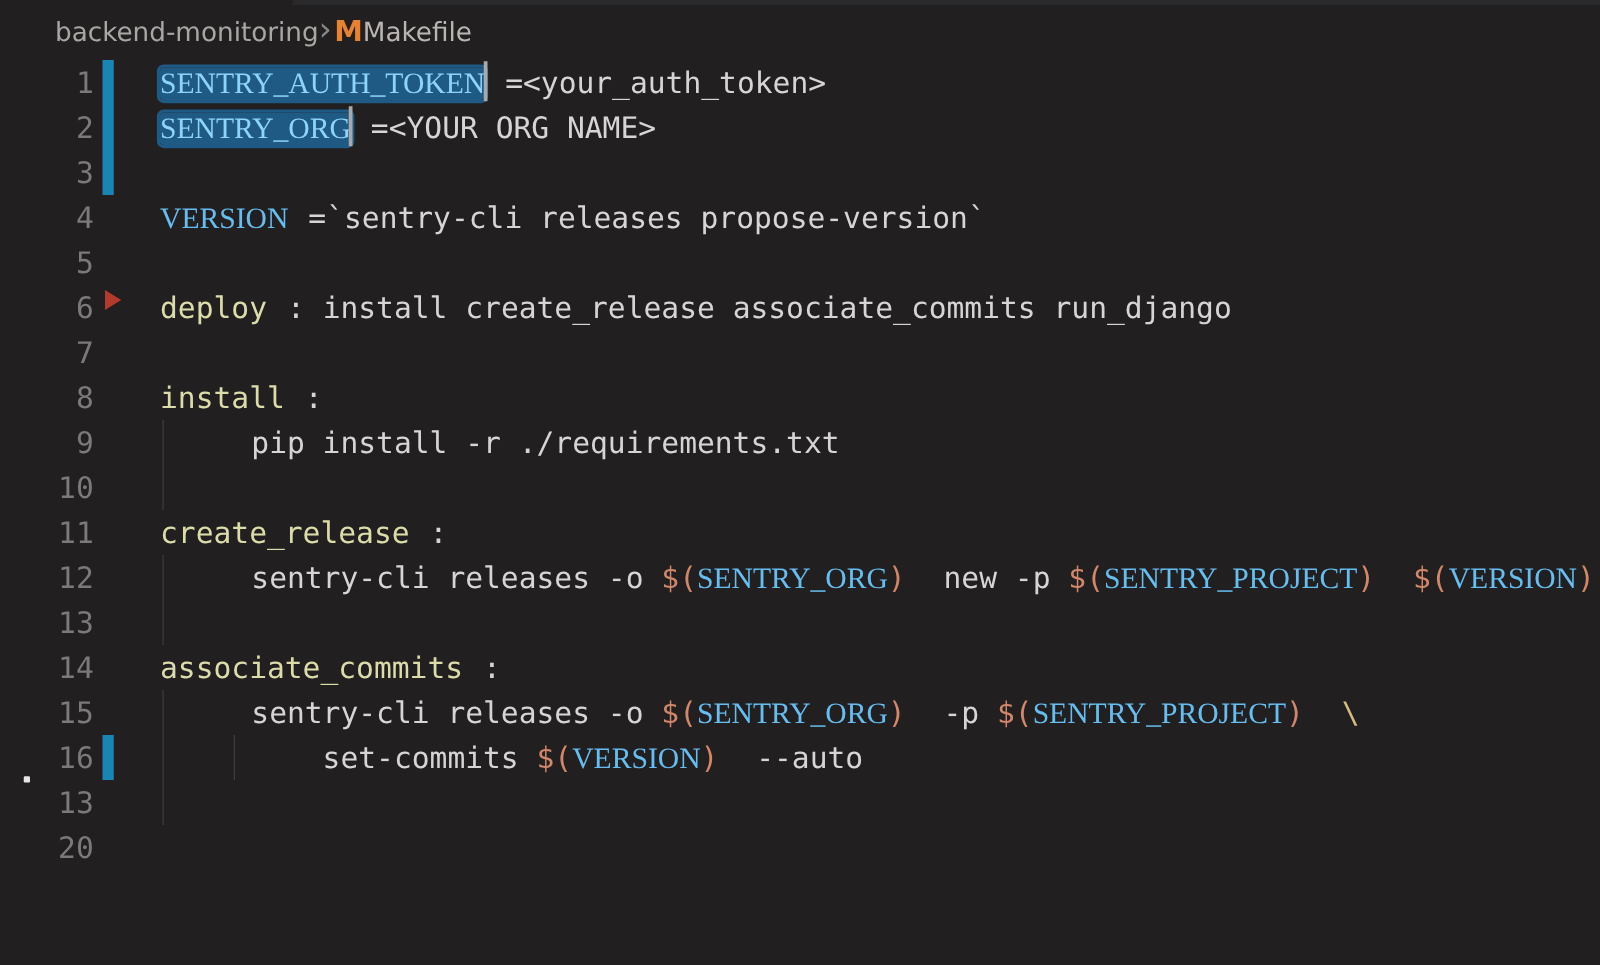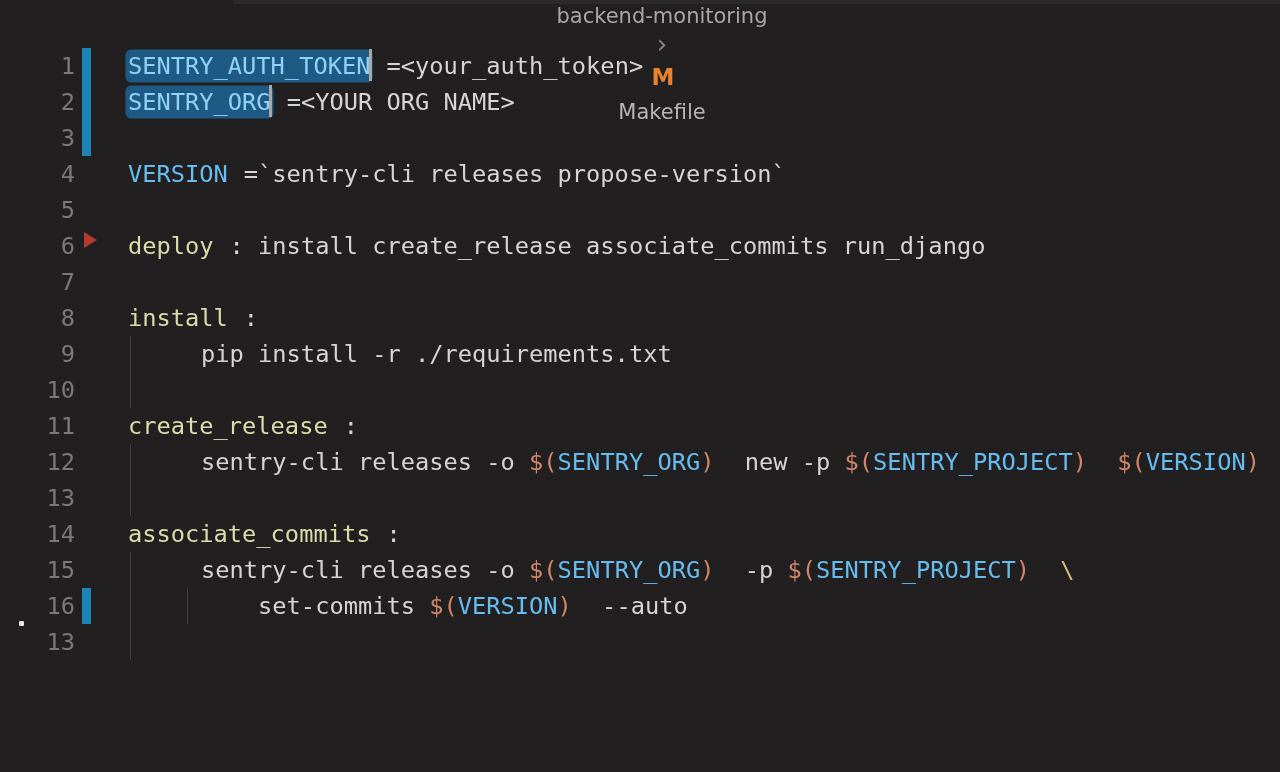--- a/index.html
+++ b/index.html
@@ -4,35 +4,35 @@
 <style>
   html,body{margin:0;padding:0;}
   body{
     width:1280px;height:772px;overflow:hidden;position:relative;
     background:var(--bg,#221F20);
     font-family:"DejaVu Sans Mono",monospace;
   }
   
   .tab-strip{position:absolute;top:0;left:234px;right:0;height:4px;background:var(--tabstrip-bg,#2A292B);}
   
-  .breadcrumb{position:absolute;top:4px;left:16px;right:0;height:44px;display:flex;align-items:center;padding-left:28px;gap:10px;font-family:"DejaVu Sans",sans-serif;flex-direction:column;}
+  .breadcrumb{position:absolute;top:4px;left:16px;right:0;height:44px;display:flex;align-items:center;padding-left:28px;font-family:"DejaVu Sans",sans-serif;}
   .bc-project{color:var(--breadcrumb-project,#A9A6A4);font-size:21px;}
   .bc-chevron{color:var(--breadcrumb-chevron,#8A8784);font-size:26px;line-height:20px;margin-top:-4px;}
   .bc-file-icon{color:var(--makefile-icon-orange,#E8822F);font-size:23px;font-weight:bold;margin-left:2px;}
   .bc-file{color:var(--breadcrumb-file,#B8B5B2);font-size:21px;}
   
   .editor{position:absolute;top:48px;left:0;right:0;bottom:0;}
   .line{display:flex;height:36px;line-height:36px;font-size:23.7px;white-space:pre;}
   .gutter-num{flex:none;width:75px;text-align:right;color:var(--line-number,#7A7A7A);user-select:none;}
   .gutter-deco{flex:none;width:53px;position:relative;}
   .modified-bar{position:absolute;left:7px;top:0;width:9px;height:36px;background:var(--gutter-modified,#1A85B5);}
   .code{position:relative;color:var(--tok-plain,#D6D4D4);}
   .indent-guide{position:absolute;top:0;width:1px;height:36px;background:var(--guide,#3F3D3D);}
   .c-plain{color:var(--tok-plain,#D6D4D4);padding-left:16px;}
-  .c-var{color:var(--tok-var,#66BDF0);}
+  .c-var{color:var(--tok-var,#66BDF0);font-family:Liberation Serif, serif;}
   .c-target{color:var(--tok-target,#DCDCAA);}
   .c-punct{color:var(--tok-punct,#D2876B);}
   .c-escape{color:var(--tok-escape,#D7BA7D);}
   .sel{background:var(--selection,#1E5A84);border-radius:3px;box-shadow:0 0 0 2.5px var(--selection,#1E5A84);}
   .c-var.sel{color:var(--tok-var-sel,#8ED3F8);}
   .cursor{display:inline-block;width:3px;height:32px;background:var(--cursor,#A9A9A9);vertical-align:-7px;margin:0 -1.5px;}
   
   .gutter-arrow-marker{position:absolute;left:84px;top:184px;width:0;height:0;
     border-left:13px solid var(--marker-red,#B23B2E);border-top:8px solid transparent;border-bottom:8px solid transparent;}
   .stray-cursor-dot{position:absolute;left:19px;top:573px;width:5px;height:5px;background:var(--dot,#E6E6E6);border-radius:1px;}
@@ -61,16 +61,17 @@
       <div class="line"><div class="gutter-num">8</div><div class="gutter-deco"></div><div class="code"><span class="c-target">install</span><span class="c-plain">:</span></div></div>
       <div class="line"><div class="gutter-num">9</div><div class="gutter-deco"></div><div class="code"><div class="indent-guide" style="left: 2px;"></div><span class="c-plain">    pip install -r ./requirements.txt</span></div></div>
       <div class="line"><div class="gutter-num">10</div><div class="gutter-deco"></div><div class="code"><div class="indent-guide" style="left: 2px;"></div></div></div>
       <div class="line"><div class="gutter-num">11</div><div class="gutter-deco"></div><div class="code"><span class="c-target">create_release</span><span class="c-plain">:</span></div></div>
       <div class="line"><div class="gutter-num">12</div><div class="gutter-deco"></div><div class="code"><div class="indent-guide" style="left: 2px;"></div><span class="c-plain">    sentry-cli releases -o </span><span class="c-punct">$(</span><span class="c-var">SENTRY_ORG</span><span class="c-punct">)</span><span class="c-plain"> new -p </span><span class="c-punct">$(</span><span class="c-var">SENTRY_PROJECT</span><span class="c-punct">)</span><span class="c-plain"> </span><span class="c-punct">$(</span><span class="c-var">VERSION</span><span class="c-punct">)</span></div></div>
       <div class="line"><div class="gutter-num">13</div><div class="gutter-deco"></div><div class="code"><div class="indent-guide" style="left: 2px;"></div></div></div>
       <div class="line"><div class="gutter-num">14</div><div class="gutter-deco"></div><div class="code"><span class="c-target">associate_commits</span><span class="c-plain">:</span></div></div>
       <div class="line"><div class="gutter-num">15</div><div class="gutter-deco"></div><div class="code"><div class="indent-guide" style="left: 2px;"></div><span class="c-plain">    sentry-cli releases -o </span><span class="c-punct">$(</span><span class="c-var">SENTRY_ORG</span><span class="c-punct">)</span><span class="c-plain"> -p </span><span class="c-punct">$(</span><span class="c-var">SENTRY_PROJECT</span><span class="c-punct">)</span><span class="c-plain"> </span><span class="c-escape">\</span></div></div>
       <div class="line"><div class="gutter-num">16</div><div class="gutter-deco"><div class="modified-bar"></div></div><div class="code"><div class="indent-guide" style="left: 2px;"></div><div class="indent-guide" style="left: 59px;"></div><span class="c-plain">        set-commits </span><span class="c-punct">$(</span><span class="c-var">VERSION</span><span class="c-punct">)</span><span class="c-plain"> --auto</span></div></div>
       <div class="line"><div class="gutter-num">13</div><div class="gutter-deco"></div><div class="code"><div class="indent-guide" style="left: 2px;"></div></div></div>
+      <div class="line"><div class="gutter-num">20</div><div class="gutter-deco"></div><div class="code"></div></div>
     </div>
   <div class="gutter-arrow-marker"></div>
   <div class="stray-cursor-dot"></div>
 </div>
 
 </body></html>

